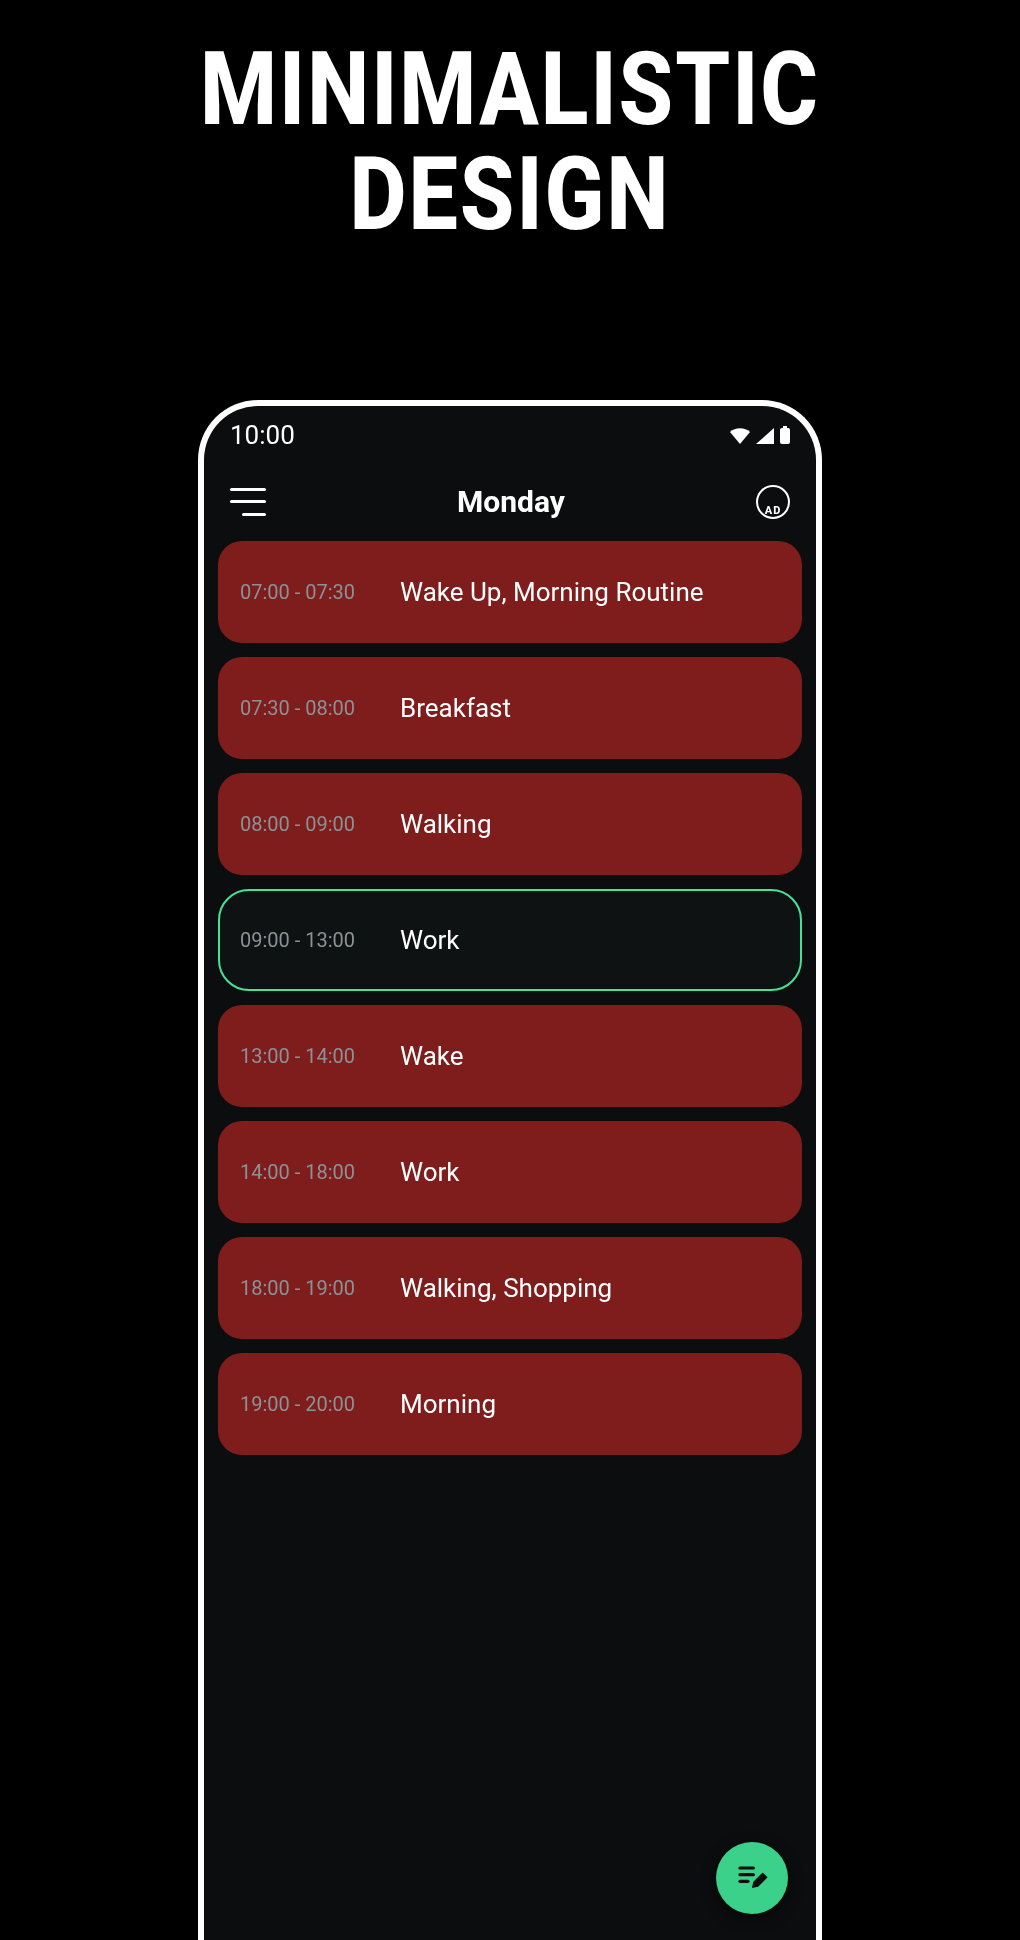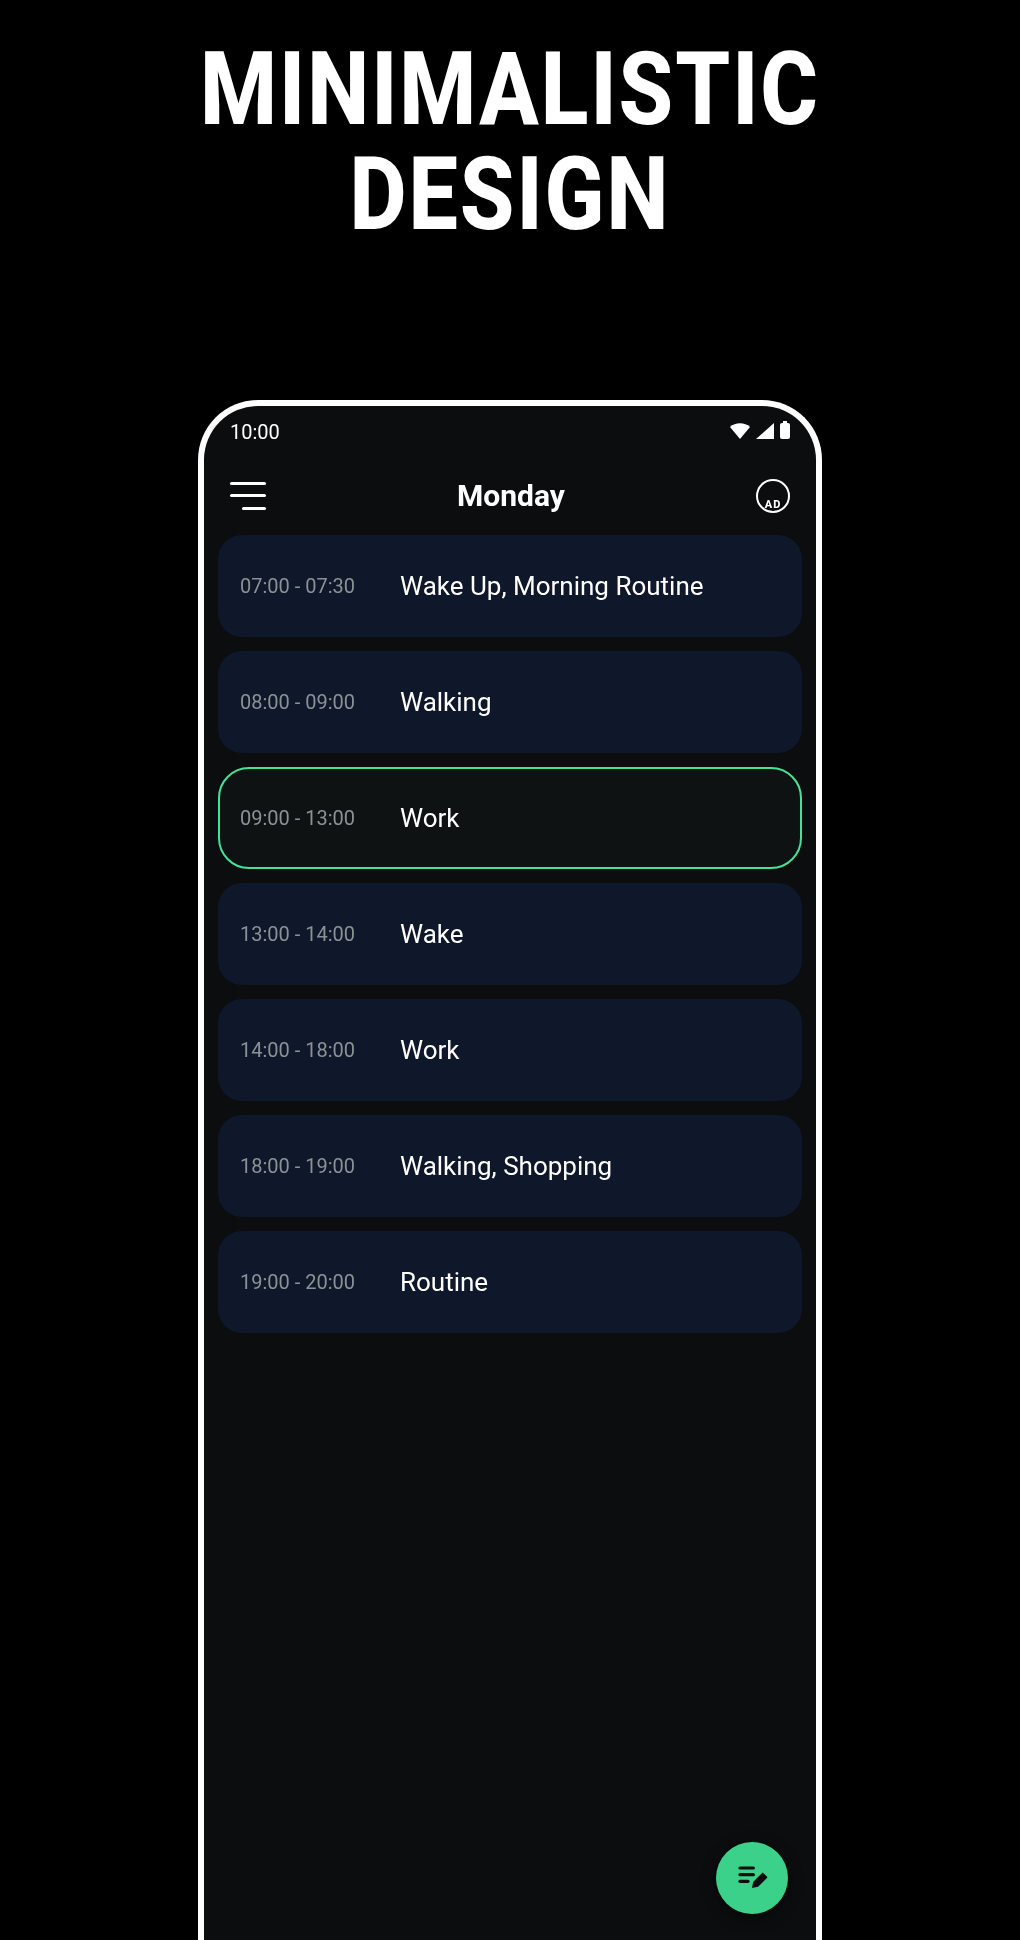--- a/index.html
+++ b/index.html
@@ -19,21 +19,21 @@
     .phone {
       position:absolute; top:400px; left:50%; transform:translateX(-50%);
       width:624px; height:1540px;
       border:6px solid #fff; border-bottom:none;
       border-radius:60px 60px 0 0;
       background:#0b0d0e; overflow:hidden;
     }
 
     .statusbar {
       display:flex; justify-content:space-between; align-items:center;
-      padding:14px 26px 6px 26px; color:#fff; font-size:20px;
+      padding:14px 26px 6px 26px; color:#fff; font-size:26px;
     }
     .statusbar .right { display:flex; gap:6px; align-items:center; }
 
     .topbar {
       display:flex; align-items:center; justify-content:space-between;
       padding:28px 26px 22px 26px;
     }
     .topbar .title { color:#fff; font-size:30px; font-weight:700; }
     .menu-btn { width:36px; height:28px; display:flex; flex-direction:column; justify-content:space-between; cursor:pointer; }
     .menu-btn span { display:block; height:3px; background:#fff; border-radius:2px; }
@@ -43,21 +43,21 @@
 
     .ad-btn {
       width:34px; height:34px; border:2px solid #fff; border-radius:50%;
       display:flex; align-items:flex-end; justify-content:center;
       color:#fff; font-size:11px; font-weight:800; letter-spacing:1px; cursor:pointer;
     }
 
     .list { padding:0 14px; }
     .row {
       display:flex; align-items:center;
-      background:#0f172a; border:2px solid transparent; border-radius:24px;
+      background:#7f1d1d; border:2px solid transparent; border-radius:24px;
       height:102px; margin-bottom:14px; padding:0 20px; cursor:pointer;
     }
     .row.active { border-color:#45e29a; background:#0f1213;border-radius:31px; }
     .row .time { color:#8b9296; font-size:20px; width:160px; flex-shrink:0; }
     .row .label { color:#fff; font-size:26px; font-weight:400; }
 
     .fab {
       position:absolute; right:28px; bottom:26px;
       width:72px; height:72px; border-radius:50%;
       background:#3bd18a; display:flex; align-items:center; justify-content:center;
@@ -108,20 +108,24 @@
       <span>AD</span>
     </div>
   </div>
 
   <div class="list" id="list">
       <div class="row">
         <span class="time">07:00 - 07:30</span>
         <span class="label">Wake Up, Morning Routine</span>
       </div>
       <div class="row">
+        <span class="time">07:30 - 08:00</span>
+        <span class="label">Breakfast</span>
+      </div>
+      <div class="row">
         <span class="time">08:00 - 09:00</span>
         <span class="label">Walking</span>
       </div>
       <div class="row active">
         <span class="time">09:00 - 13:00</span>
         <span class="label">Work</span>
       </div>
       <div class="row">
         <span class="time">13:00 - 14:00</span>
         <span class="label">Wake</span>
@@ -129,21 +133,21 @@
       <div class="row">
         <span class="time">14:00 - 18:00</span>
         <span class="label">Work</span>
       </div>
       <div class="row">
         <span class="time">18:00 - 19:00</span>
         <span class="label">Walking, Shopping</span>
       </div>
       <div class="row">
         <span class="time">19:00 - 20:00</span>
-        <span class="label">Routine</span>
+        <span class="label">Morning</span>
       </div>
     </div>
 
   <div class="fab">
     <span>
       <svg viewBox="0 0 24 24" fill="none" stroke="#0b0d0e" stroke-width="2.4" stroke-linecap="round">
         <line x1="3" y1="6" x2="13" y2="6"></line>
         <line x1="3" y1="11" x2="13" y2="11"></line>
         <line x1="3" y1="16" x2="9" y2="16"></line>
         <path d="M14 17 L20 11 L22 13 L16 19 L13.5 19.5 Z" fill="#0b0d0e" stroke="#0b0d0e"></path>

